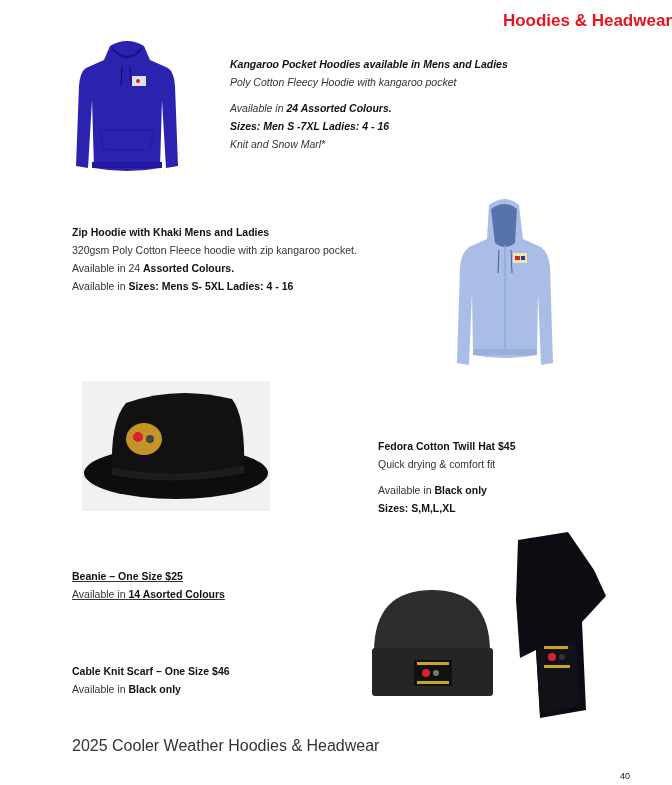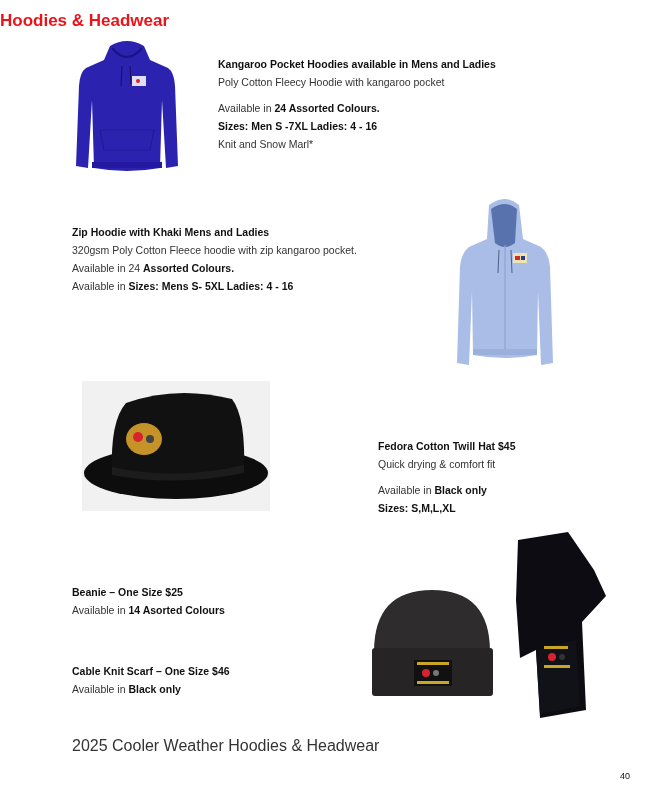--- a/index.html
+++ b/index.html
@@ -1,19 +1,19 @@
 <!DOCTYPE html>
 <html><head>
 <meta charset="utf-8">
 <style>
   html, body { margin:0; padding:0; background:#fff; }
   body { width:672px; height:785px; position:relative; overflow:hidden;
          font-family:"Liberation Sans", "DejaVu Sans", sans-serif; color:#222; }
   .abs { position:absolute; }
-  .title { left:0; width:672px; top:11px; text-align:left; color:#e8141a;
+  .title { left:0; width:672px; top:11px; text-align:right; color:#e8141a;
            font-weight:bold; font-size:17px; }
   .txt { font-size:10.5px; line-height:18px; color:#333; white-space:nowrap; }
   .txt b { color:#111; }
   .hd { font-weight:bold; color:#111; }
   .gap { height:8px; }
   .footer { left:72px; top:737px; font-size:16px; color:#333; }
   .pagenum { left:620px; top:771px; font-size:9px; color:#111; }
   svg { display:block; }
 </style>
 </head>
@@ -27,21 +27,21 @@
     <path d="M40 10 Q55 28 70 10" fill="none" stroke="#1a1380" stroke-width="2"></path>
     <path d="M28 92 L82 92 L78 112 L32 112 Z" fill="none" stroke="#221a96" stroke-width="1.2"></path>
     <line x1="50" y1="28" x2="49" y2="48" stroke="#141060" stroke-width="1"></line>
     <line x1="58" y1="28" x2="59" y2="46" stroke="#141060" stroke-width="1"></line>
     <rect x="60" y="38" width="14" height="10" fill="#fff" opacity="0.85"></rect>
     <circle cx="66" cy="43" r="2" fill="#d8222a"></circle>
     <rect x="20" y="124" width="70" height="6" fill="#2418a0"></rect>
   </svg>
 </div>
 
-<div class="abs txt" style="left:218px;top:55px;">
+<div class="abs txt" style="left:230px;top:55px;font-style:italic;">
   <div class="hd">Kangaroo Pocket Hoodies available in Mens and Ladies</div>
   <div>Poly Cotton Fleecy Hoodie with kangaroo pocket</div>
   <div class="gap"></div>
   <div><span>Available in</span> <b>24 Assorted Colours.</b></div>
   <div class="hd">Sizes:  Men S -7XL Ladies: 4 - 16</div>
   <div>Knit and Snow Marl*</div>
 </div>
 
 <div class="abs txt" style="left:72px;top:223px;">
   <div class="hd">Zip Hoodie with Khaki Mens and Ladies</div>
@@ -76,21 +76,21 @@
 </div>
 
 <div class="abs txt" style="left:378px;top:397px;margin-top:40px;">
   <div class="hd">Fedora Cotton Twill Hat $45</div>
   <div>Quick drying &amp; comfort fit</div>
   <div class="gap"></div>
   <div><span>Available in</span> <b>Black only</b></div>
   <div class="hd">Sizes: S,M,L,XL</div>
 </div>
 
-<div class="abs txt" style="left:72px;top:583px;">
+<div class="abs txt" style="left:72px;top:567px;text-decoration:underline;">
   <div class="hd">Beanie – One Size $25</div>
   <div><span>Available in</span> <b>14 Asorted Colours</b></div>
 </div>
 
 <div class="abs txt" style="left:72px;top:662px;">
   <div class="hd">Cable Knit Scarf – One Size $46</div>
   <div><span>Available in</span> <b>Black only</b></div>
 </div>
 
 <div class="abs" style="left:370px;top:588px;width:125px;height:110px;">

